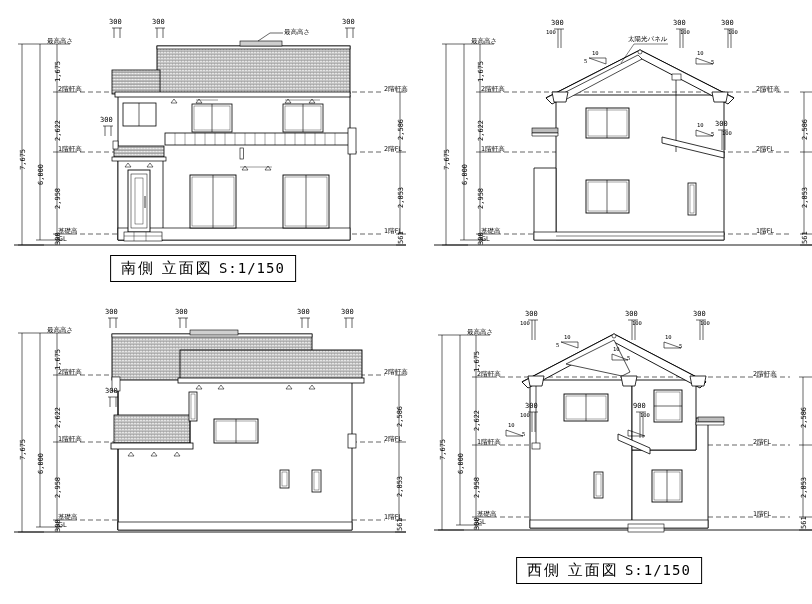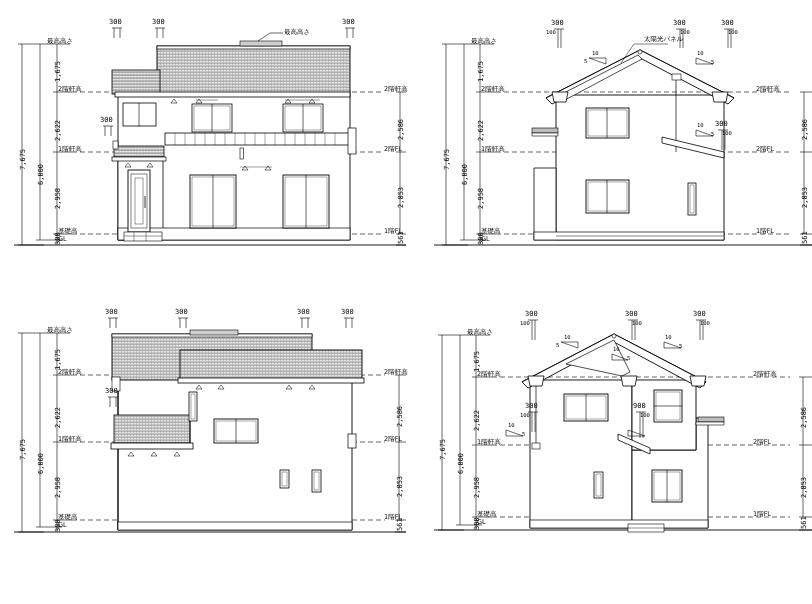--- a/index.html
+++ b/index.html
@@ -208,20 +208,23 @@
   <div class="vnum" style="left:398px;top:208px;">2,853</div>
   <div class="vnum" style="left:398px;top:244px;">561</div>
 
   <div class="num" style="left:109px;top:19px;">300</div>
   <div class="num" style="left:152px;top:19px;">300</div>
   <div class="num" style="left:342px;top:19px;">300</div>
   <div class="num" style="left:100px;top:117px;">300</div>
 
   <div class="jlbl" style="left:284px;top:29px;">最高高さ</div>
 
+  <div class="title-box">
+    <span class="t-main">南側  立面図</span><span class="t-scale">S:1/150</span>
+  </div>
 </div>
 
 <div class="panel" id="panel-east">
   <svg viewBox="0 0 406 302">
     <line x1="28" y1="245" x2="406" y2="245" stroke="#000" stroke-width="0.9"></line>
 
     <line x1="40" y1="44" x2="40" y2="245" stroke="#000" stroke-width="0.6"></line>
     <line x1="58" y1="44" x2="58" y2="240" stroke="#000" stroke-width="0.6"></line>
     <line x1="74" y1="44" x2="74" y2="245" stroke="#000" stroke-width="0.6"></line>
     <g stroke="#000" stroke-width="0.6">
@@ -340,21 +343,21 @@
   <div class="num" style="left:309px;top:121px;">300</div>
   <div class="tiny" style="left:316px;top:131px;">100</div>
 
   <div class="tiny" style="left:186px;top:51px;">10</div>
   <div class="tiny" style="left:178px;top:59px;">5</div>
   <div class="tiny" style="left:291px;top:51px;">10</div>
   <div class="tiny" style="left:305px;top:60px;">5</div>
   <div class="tiny" style="left:291px;top:123px;">10</div>
   <div class="tiny" style="left:305px;top:132px;">5</div>
 
-  <div class="jlbl" style="left:238px;top:36px;">太陽光パネル</div>
+  <div class="jlbl" style="left:222px;top:36px;">太陽光パネル</div>
 
 </div>
 
 <div class="panel" id="panel-north">
   <svg viewBox="0 0 406 302">
     <defs>
       <pattern id="nroofhatch" width="6" height="3" patternUnits="userSpaceOnUse">
         <rect width="6" height="3" fill="#fff"></rect>
         <path d="M0 0.4 H6 M0 2.2 H6" stroke="#444" stroke-width="0.45"></path>
         <path d="M1.5 0.4 V2.2 M4.5 0.4 V2.2" stroke="#666" stroke-width="0.3"></path>
@@ -613,13 +616,16 @@
 
   <div class="tiny" style="left:158px;top:33px;">10</div>
   <div class="tiny" style="left:150px;top:41px;">5</div>
   <div class="tiny" style="left:259px;top:33px;">10</div>
   <div class="tiny" style="left:273px;top:42px;">5</div>
   <div class="tiny" style="left:207px;top:45px;">10</div>
   <div class="tiny" style="left:221px;top:54px;">5</div>
   <div class="tiny" style="left:102px;top:121px;">10</div>
   <div class="tiny" style="left:116px;top:130px;">5</div>
 
+  <div class="title-box">
+    <span class="t-main">西側  立面図</span><span class="t-scale">S:1/150</span>
+  </div>
 </div>
 
 </body></html>

